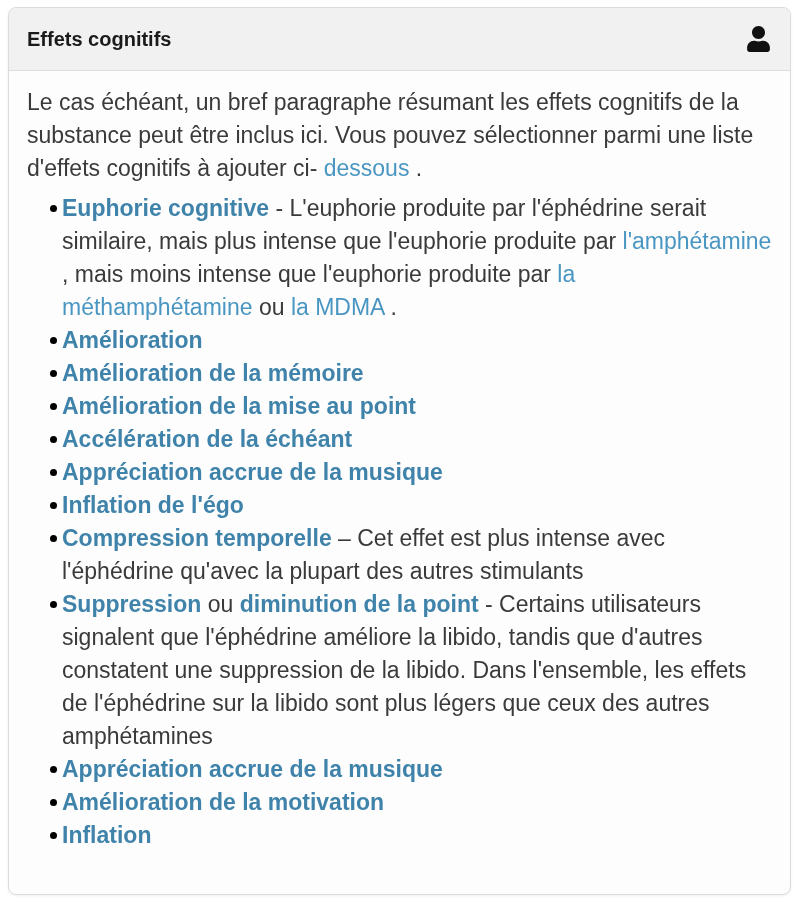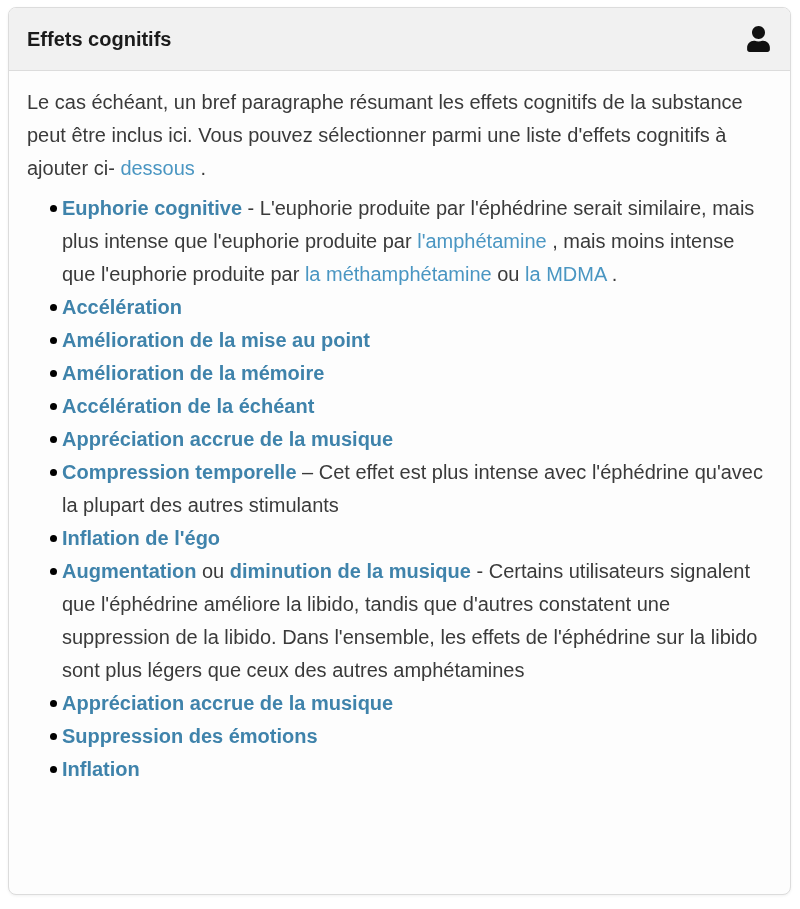--- a/index.html
+++ b/index.html
@@ -40,21 +40,21 @@
   .card-title {
     font-size: 20px;
     line-height: 32px;
     font-weight: 700;
     color: #1b1b1b;
   }
   .user-icon { display: block; }
   .user-icon svg { width: 23px; height: 26px; display: block; }
   .card-body {
     padding: 15px 18px 20px 18px;
-    font-size: 20px;
+    font-size: 23px;
     line-height: 33px;
     color: var(--text);
   }
   p.intro { margin: 0 0 7px 0; }
   ul.effects {
     margin: 0;
     padding: 0 0 0 35px;
     list-style: none;
   }
   ul.effects li { position: relative; }
@@ -82,27 +82,27 @@
       <span class="user-icon">
         <svg viewBox="0 0 448 512" xmlns="http://www.w3.org/2000/svg" aria-hidden="true">
           <path fill="#111111" d="M224 256c70.7 0 128-57.3 128-128S294.7 0 224 0 96 57.3 96 128s57.3 128 128 128zm89.6 32h-16.7c-22.2 10.2-46.9 16-72.9 16s-50.6-5.8-72.9-16h-16.7C60.2 288 0 348.2 0 422.4V464c0 26.5 21.5 48 48 48h352c26.5 0 48-21.5 48-48v-41.6c0-74.2-60.2-134.4-134.4-134.4z"></path>
         </svg>
       </span>
     </div>
     <div class="card-body">
       <p class="intro"><span>Le cas échéant, un bref paragraphe résumant les effets cognitifs de la substance peut être inclus ici. Vous pouvez sélectionner parmi une liste d'effets cognitifs à ajouter ci- </span><a href="#" class="link">dessous</a><span> .</span></p>
       <ul class="effects">
           <li><a href="#" class="blink">Euphorie cognitive</a><span> - L'euphorie produite par l'éphédrine serait similaire, mais plus intense que l'euphorie produite par </span><a href="#" class="link">l'amphétamine</a><span> , mais moins intense que l'euphorie produite par </span><a href="#" class="link">la méthamphétamine</a><span> ou </span><a href="#" class="link">la MDMA</a><span> .</span></li>
-          <li><a href="#" class="blink">Accélération</a></li>
+          <li><a href="#" class="blink">Amélioration</a></li>
+          <li><a href="#" class="blink">Amélioration de la mémoire</a></li>
           <li><a href="#" class="blink">Amélioration de la mise au point</a></li>
-          <li><a href="#" class="blink">Amélioration de la mémoire</a></li>
           <li><a href="#" class="blink">Accélération de la échéant</a></li>
           <li><a href="#" class="blink">Appréciation accrue de la musique</a></li>
+          <li><a href="#" class="blink">Inflation de l'égo</a></li>
           <li><a href="#" class="blink">Compression temporelle</a><span> – Cet effet est plus intense avec l'éphédrine qu'avec la plupart des autres stimulants</span></li>
-          <li><a href="#" class="blink">Inflation de l'égo</a></li>
-          <li><a href="#" class="blink">Augmentation</a><span> ou </span><a href="#" class="blink">diminution de la musique</a><span> - Certains utilisateurs signalent que l'éphédrine améliore la libido, tandis que d'autres constatent une suppression de la libido. Dans l'ensemble, les effets de l'éphédrine sur la libido sont plus légers que ceux des autres amphétamines</span></li>
+          <li><a href="#" class="blink">Suppression</a><span> ou </span><a href="#" class="blink">diminution de la point</a><span> - Certains utilisateurs signalent que l'éphédrine améliore la libido, tandis que d'autres constatent une suppression de la libido. Dans l'ensemble, les effets de l'éphédrine sur la libido sont plus légers que ceux des autres amphétamines</span></li>
           <li><a href="#" class="blink">Appréciation accrue de la musique</a></li>
-          <li><a href="#" class="blink">Suppression des émotions</a></li>
+          <li><a href="#" class="blink">Amélioration de la motivation</a></li>
           <li><a href="#" class="blink">Inflation</a></li>
         </ul>
     </div>
   </div>
 </div>
 
 </body></html>

